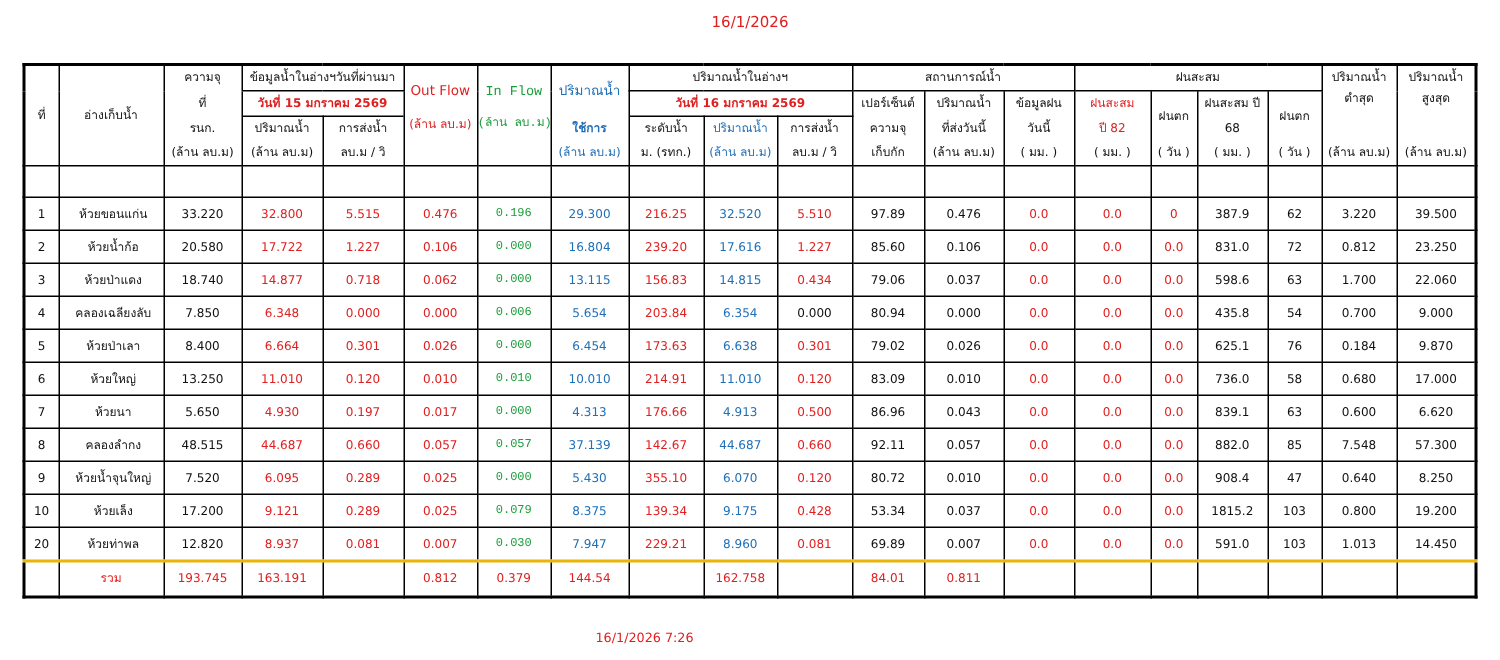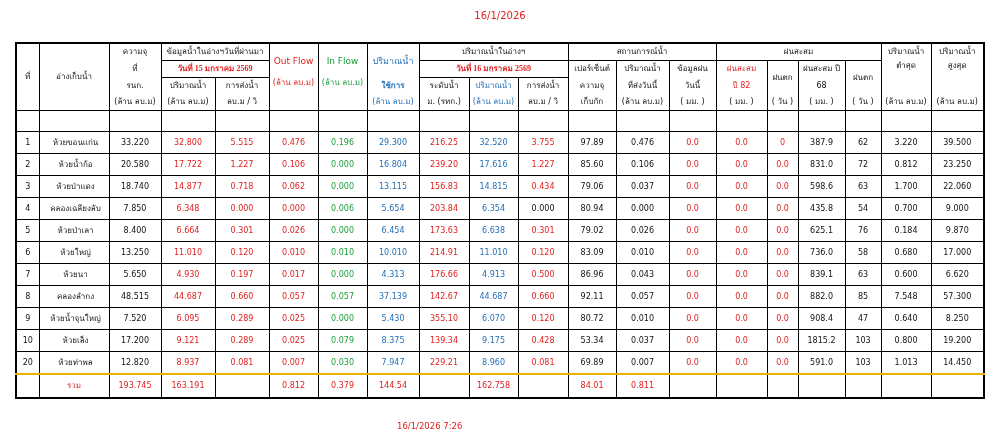--- a/index.html
+++ b/index.html
@@ -7,24 +7,24 @@
          font-family:"DejaVu Sans", sans-serif; color:#111; }
   .date-top { position:absolute; left:0; width:1000px; top:10px; text-align:center;
               font-size:10px; color:#e02020; }
   .date-bottom { position:absolute; left:384px; top:421px; font-size:8.5px; color:#e02020;margin-left:13px; }
   table.main { position:absolute; left:15px; top:42px; border-collapse:collapse;
                table-layout:fixed; width:968px; border:2px solid #000; }
   table.main td { border:1px solid #000; text-align:center; padding:0; font-size:8px;
                   line-height:10px; overflow:hidden; white-space:nowrap; }
   .hdr td { height:16px; font-size:7.5px; }
   .r { color:#e02020; }
-  .g { color:#1a9e3a; }
+  .g { color:#1a9e3a;font-family:Liberation Mono, monospace; }
   .b { color:#1f6fb8; }
   .k { color:#111; }
-  .bold { font-weight:bold;font-family:Liberation Serif, serif; }
+  .bold { font-weight:bold; }
   .name { text-align:center; padding-left:3px !important; }
   tr.spacer td { height:20px; }
   tr.row td { height:21px; font-size:8px; }
   tr.total td { height:22px; border-top:2px solid #eab308; }
   .big { font-size:9px !important; }
 </style>
 </head>
 <body>
 
 <div class="date-top">16/1/2026</div>
@@ -143,21 +143,21 @@
         <td class="k">1</td>
         <td class="k name">ห้วยขอนแก่น</td>
         <td class="k">33.220</td>
         <td class="r">32.800</td>
         <td class="r">5.515</td>
         <td class="r">0.476</td>
         <td class="g">0.196</td>
         <td class="b">29.300</td>
         <td class="r">216.25</td>
         <td class="b">32.520</td>
-        <td class="r">3.755</td>
+        <td class="r">5.510</td>
         <td class="k">97.89</td>
         <td class="k">0.476</td>
         <td class="r">0.0</td>
         <td class="r">0.0</td>
         <td class="r">0</td>
         <td class="k">387.9</td>
         <td class="k">62</td>
         <td class="k">3.220</td>
         <td class="k">39.500</td>
       </tr>

